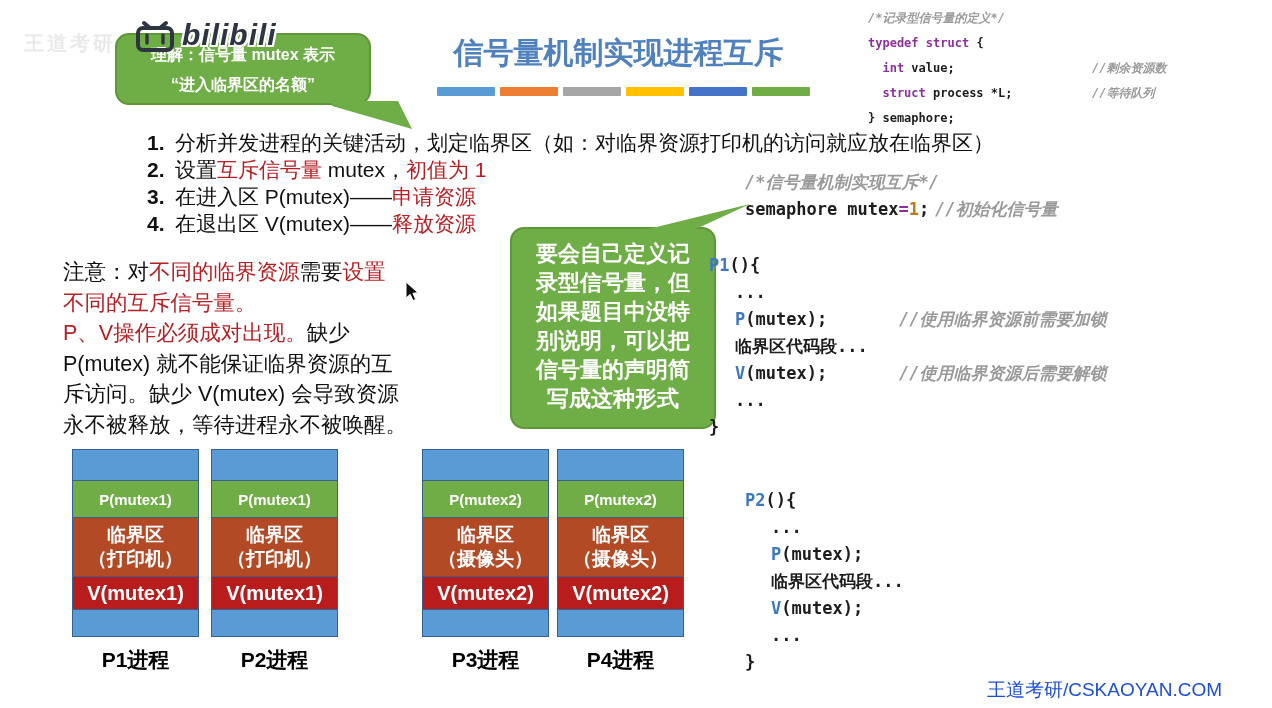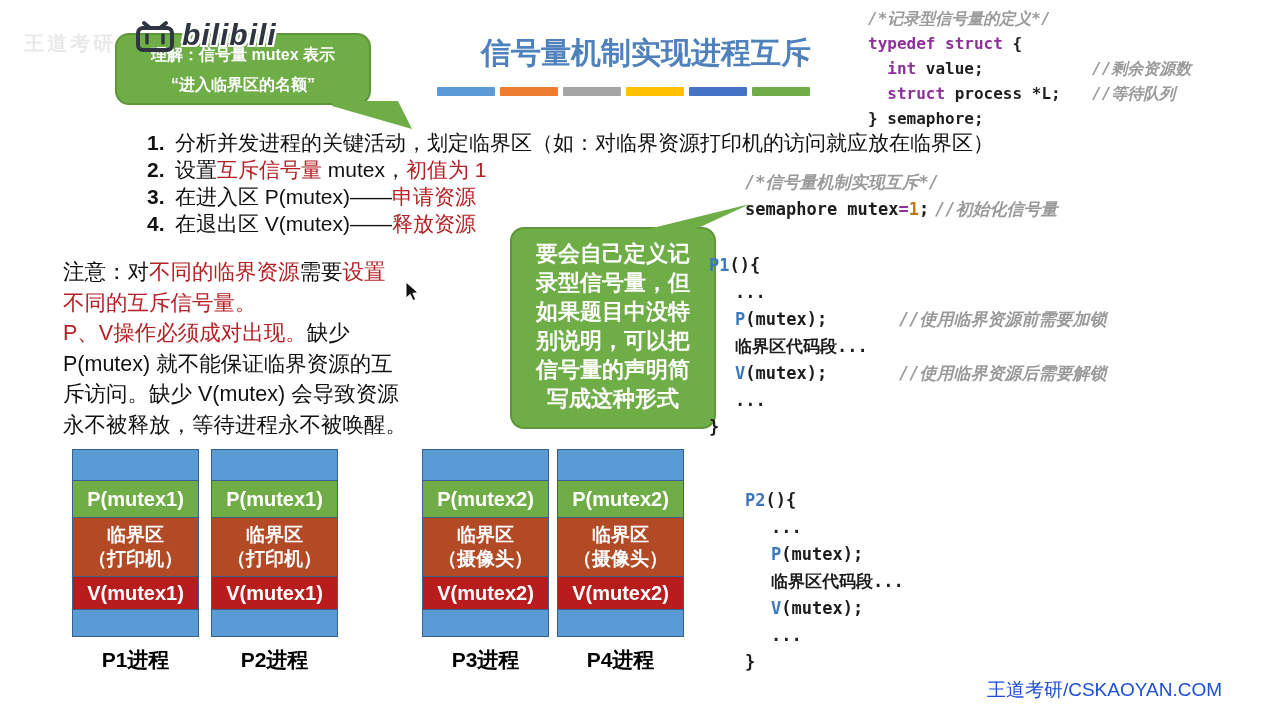--- a/index.html
+++ b/index.html
@@ -33,21 +33,21 @@
   .tail { position:absolute; }
 
   
   .title { width:405px; text-align:center; font-size:30px; font-weight:bold; color:#4f81bd; }
   .bars { display:flex; gap:5px; }
   .bars .bar { width:58px; height:9px; border-radius:1px; }
 
   
   .code { font-family:"DejaVu Sans Mono", monospace; font-weight:bold; color:#1d1d1d; }
   .code .ln { white-space:pre; position:relative; }
-  .code-sm { font-size:16px; line-height:25px; }
+  .code-sm { font-size:12px; line-height:25px; }
   .code-md { font-size:17px; line-height:27px; }
   .kw  { color:#8e2f9c; }
   .fn  { color:#3c78c0; }
   .op  { color:#8e2f9c; }
   .num { color:#c07919; }
   .cmt { color:#9a9a9a; font-style:italic; font-weight:bold; }
   .cmt-abs1 { position:absolute; left:224px; top:0; }
   .cmt-abs2 { position:absolute; left:190px; top:0; }
 
   
@@ -62,21 +62,21 @@
 
   
   .proc {
     width:127px; height:188px; border:1px solid #35618f;
     display:flex; flex-direction:column; color:#fff; font-weight:bold;
     text-align:center;
   }
   .band { border-top:1px solid #35618f; display:flex; flex-direction:column; justify-content:center; }
   .band:first-child { border-top:none; }
   .b-blue  { background:#5b9bd5; height:30px; }
-  .b-green { background:#70ad47; height:37px; font-size:20px; }
+  .b-green { background:#70ad47; height:37px; font-size:15px; }
   .b-red   { background:#b24a26; height:59px; font-size:19px; line-height:24px; }
   .b-green2{ background:#b91c1c; height:33px; font-size:20px; }
   .b-blue2 { background:#5b9bd5; flex:1; }
   .caption { width:127px; text-align:center; font-size:21px; font-weight:bold; color:#000; }
 
   .footer { font-size:19px; color:#1d4ed8; width:280px; text-align:right; }
 </style>
 </head>
 <body>
 
@@ -96,21 +96,21 @@
     <svg width="46" height="38" viewBox="0 0 46 38">
       <g stroke="#2e3440" stroke-width="4" fill="none" stroke-linecap="round">
         <path d="M12,7 L18,12 M34,7 L28,12" stroke="#2e3440"></path>
         <rect x="6" y="12" width="34" height="22" rx="5" fill="none"></rect>
         <path d="M15,19 v8 M31,19 v8" stroke-width="3.4"></path>
       </g>
     </svg>
     <span>bilibili</span>
   </div>
 
-  <div class="abs title" style="left:406px; top:33px;text-align:right;">信号量机制实现进程互斥</div>
+  <div class="abs title" style="left:416px; top:33px;">信号量机制实现进程互斥</div>
   <div class="abs bars" style="left:437px; top:87px;">
     <div class="bar" style="background:#5b9bd5"></div>
     <div class="bar" style="background:#ed7d31"></div>
     <div class="bar" style="background:#a5a5a5"></div>
     <div class="bar" style="background:#ffc000"></div>
     <div class="bar" style="background:#4472c4"></div>
     <div class="bar" style="background:#70ad47"></div>
   </div>
 
   <div class="abs code code-sm" style="left:868px; top:6px;">

